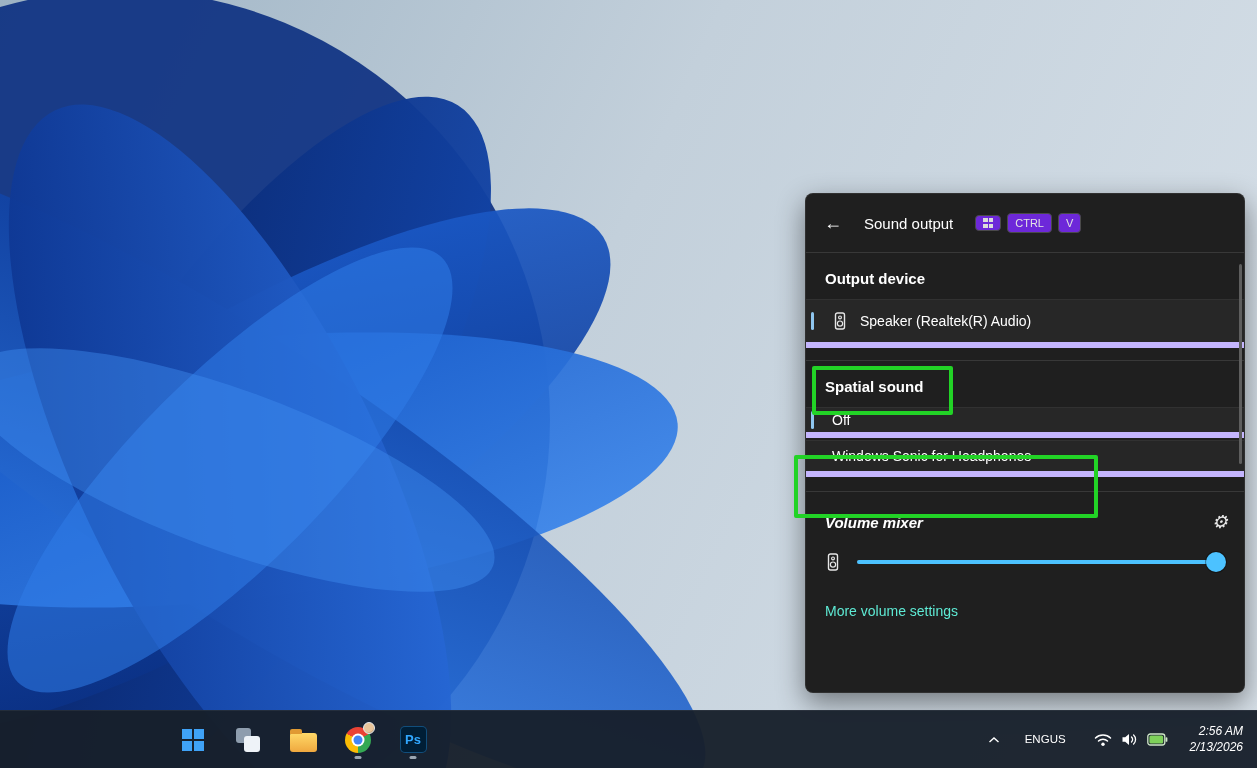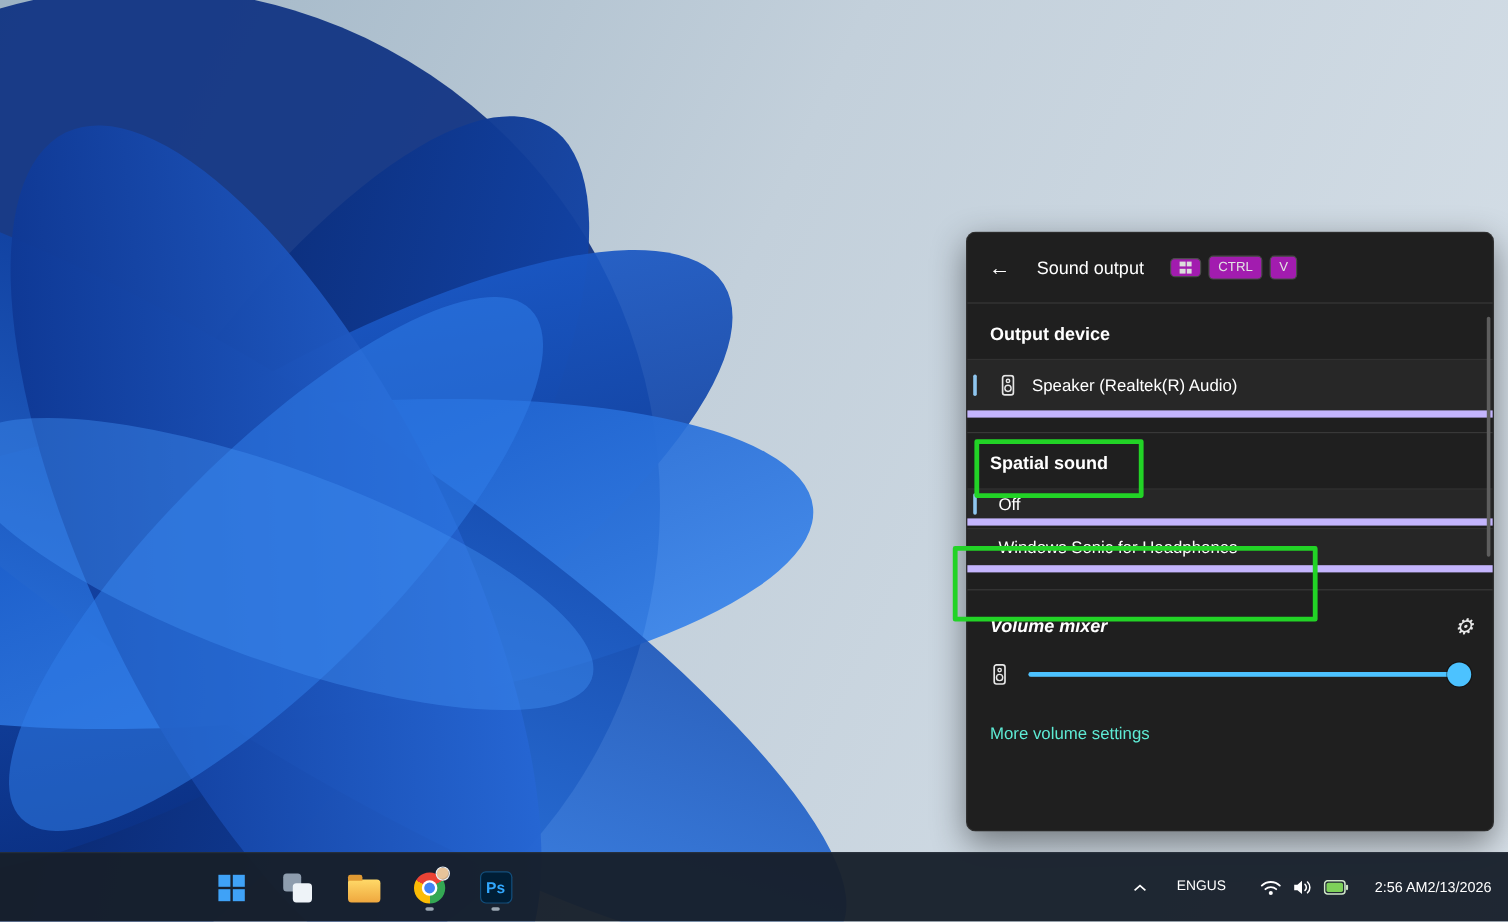--- a/index.html
+++ b/index.html
@@ -15,21 +15,21 @@
     position:absolute; left:805px; top:193px; width:440px; height:500px;
     background:#1f1f1f; border:1px solid rgba(255,255,255,0.08); border-radius:8px;
     color:#fff; font-size:14px; box-shadow:0 10px 28px rgba(0,0,0,0.45);
   }
   .panel-inner { position:absolute; inset:0; border-radius:8px; overflow:hidden; }
   .panel-header { display:flex; align-items:center; gap:14px; height:58px; padding:0 18px; }
   .back-btn { width:26px; font-size:18px; color:#fff; cursor:default; }
   .panel-title { font-size:15px; }
   .key-badges { display:flex; align-items:center; gap:6px; margin-left:8px; }
   .key-badge {
-    background:#a21caf; border:1px solid #4a4a4a; border-radius:4px;
+    background:#6d28d9; border:1px solid #4a4a4a; border-radius:4px;
     padding:2px 7px; font-size:11px; color:#e3e3e3; line-height:14px;
   }
   .win-grid { display:grid; grid-template:1fr 1fr / 1fr 1fr; gap:1.5px; width:10px; height:10px; }
   .win-grid span { background:#dcdcdc; }
   .divider { height:1px; background:#383838; }
   .section-title { font-weight:700; font-size:15px; padding:17px 18px 12px 19px; }
   .list-row {
     position:relative; display:flex; align-items:center; gap:12px;
     padding:12px 18px 12px 26px; background:#272727;
     border-top:1px solid #313131; border-bottom:6px solid #c4b5fd;
@@ -89,21 +89,21 @@
   .chrome-avatar { position:absolute; top:4px; right:4px; width:12px; height:12px; border-radius:50%;
     background:radial-gradient(circle at 40% 35%, #e8c49a 0 60%, #7a5a3a 100%); border:1px solid #e9eef3; z-index:2; }
 
   .ps { width:27px; height:27px; border-radius:5px; background:#001e36; border:1px solid rgba(49,168,255,0.35);
     color:#31a8ff; font-weight:700; font-size:13px; display:flex; align-items:center; justify-content:center; }
 
   .tray { position:absolute; right:6px; top:0; height:100%; display:flex; align-items:center; gap:12px; }
   .tray-btn { display:flex; align-items:center; justify-content:center; border-radius:6px; padding:6px; }
   .lang { display:flex; flex-direction:row; align-items:center; font-size:11.5px; line-height:1.25; padding:4px 6px; }
   .sys-icons { display:flex; align-items:center; gap:9px; padding:8px 10px; border-radius:6px; }
-  .clock { display:flex; flex-direction:row; align-items:flex-end; font-size:12px; line-height:1.3; padding-right:8px; }
+  .clock { display:flex; flex-direction:column; align-items:flex-end; font-size:12px; line-height:1.3; padding-right:8px;font-style:italic; }
 </style>
 </head>
 <body>
 
 <div class="wallpaper">
   <svg viewBox="0 0 1257 768" width="1257" height="768">
     <defs>
       <linearGradient id="g1" x1="0" y1="0" x2="1" y2="1">
         <stop offset="0" stop-color="#071f5e"></stop>
           <stop offset="1" stop-color="#1348b0"></stop>

